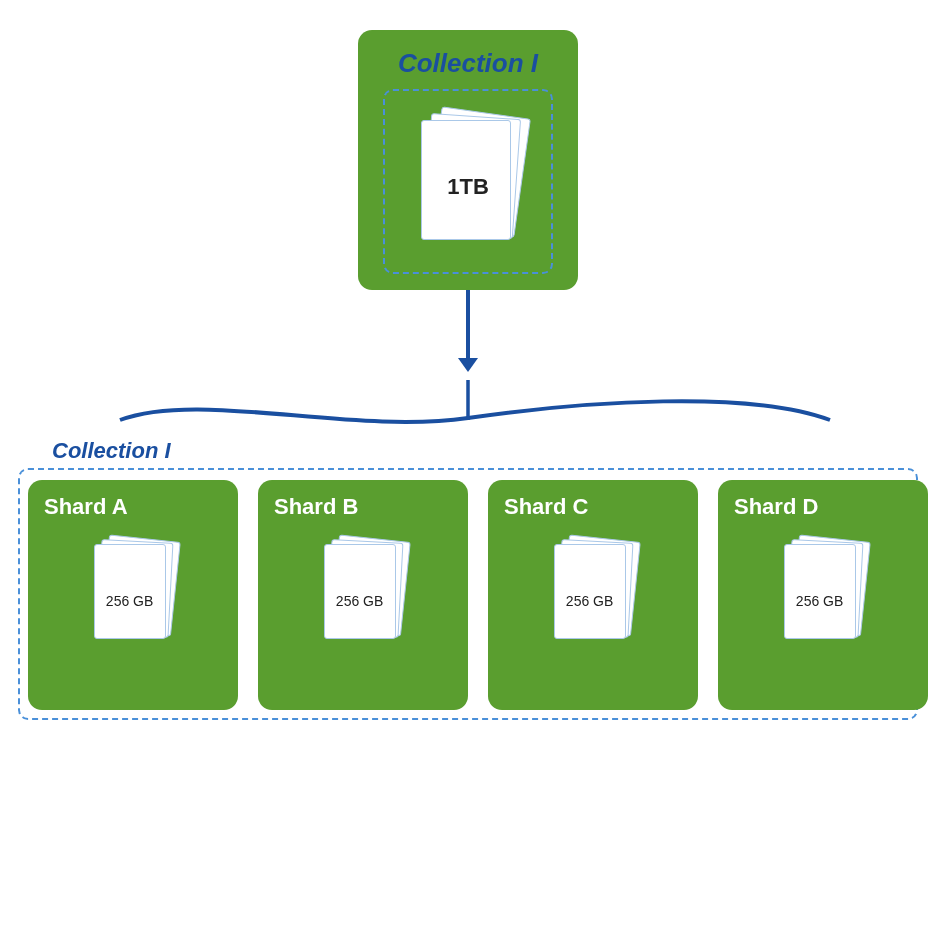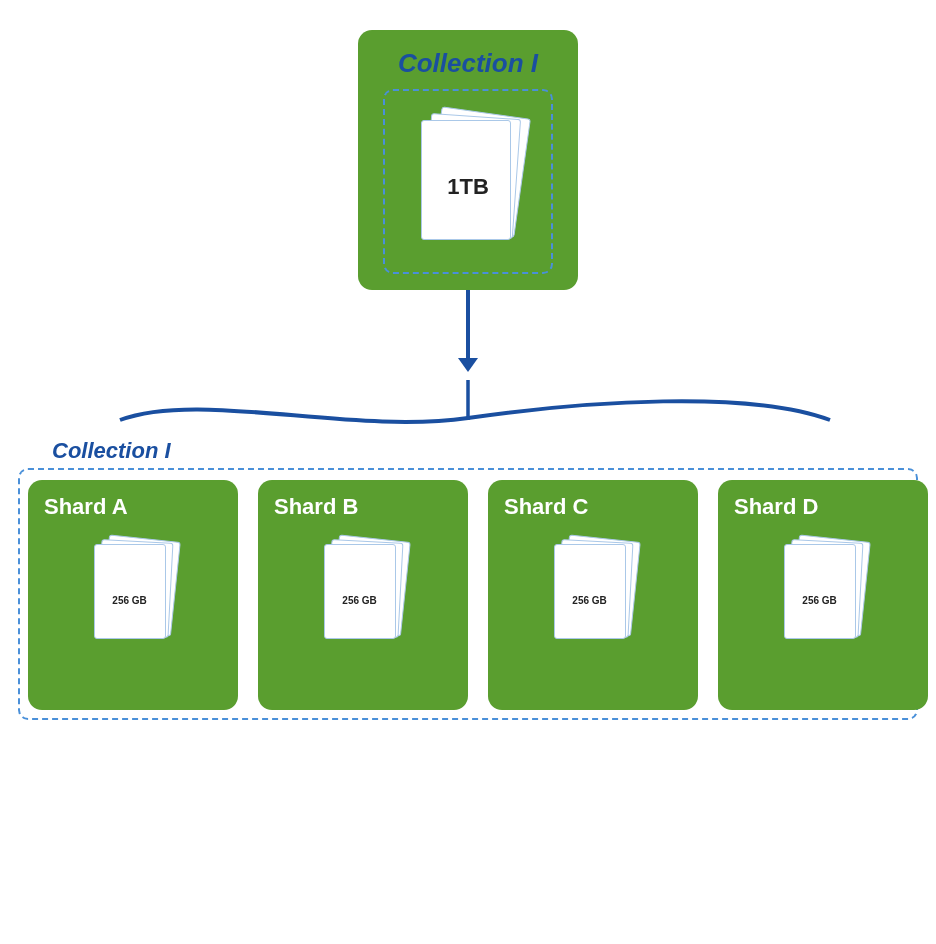--- a/index.html
+++ b/index.html
@@ -168,22 +168,22 @@
       width: 72px; height: 95px;
       top: 6px; left: 4px;
       transform: rotate(0deg);
       z-index: 3;
     }
     .shard-doc-stack .doc-label {
       position: absolute;
       top: 55%;
       left: 44%;
       transform: translate(-50%, -40%);
-      font-size: 10px;
-      font-weight: bold;
+      font-size: 14px;
+      font-weight: normal;
       color: #222;
       z-index: 4;
       white-space: nowrap;
     }
 
     
     .shards-wrapper {
       position: relative;
       width: 900px;
       margin: 0 auto;

